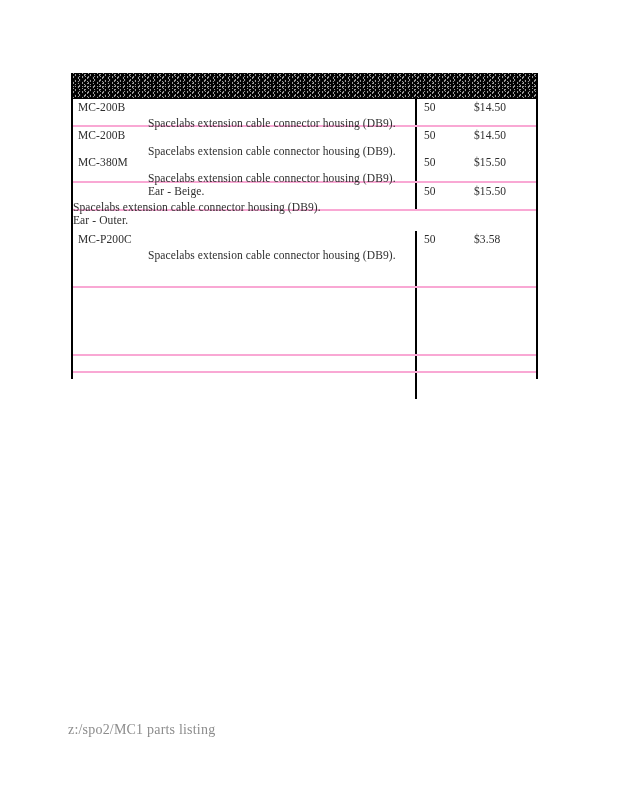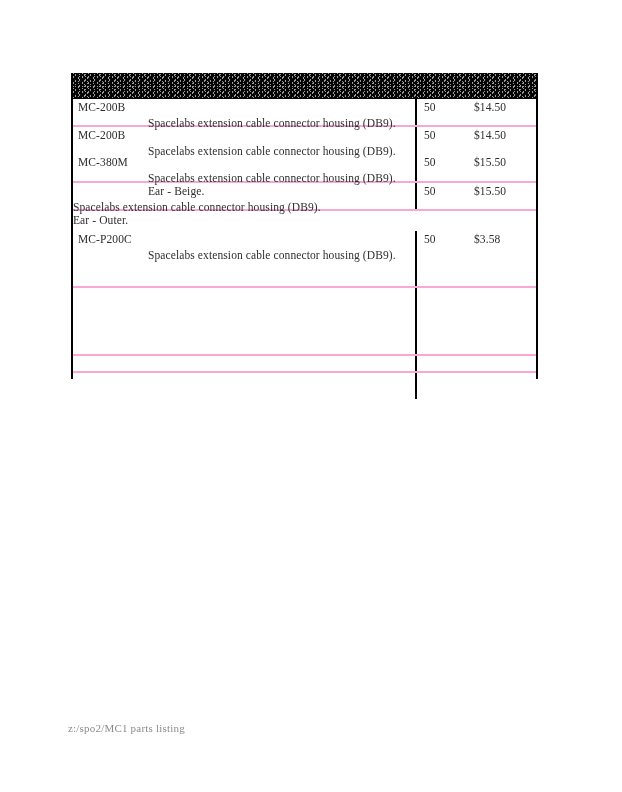--- a/index.html
+++ b/index.html
@@ -42,21 +42,21 @@
   .desc  { flex:1; padding:18px 2px 0 0; }
   .qp    { display:flex; height:27px; padding:2px 0 0 7px; }
   .qty   { width:50px; }
   .h28 { height:28px; }  .h56 { height:56px; }
   .h57 { height:57px;margin-top:20px; }  .h68 { height:68px; }
   .h17 { height:17px; }  .h26 { height:26px; }
 
   
   .footer-path {
     position:absolute; left:68px; top:722px;
-    font-size:11px; color:#8c8c8c; letter-spacing:0.2px;
+    font-size:14px; color:#8c8c8c; letter-spacing:0.2px;
   }
 </style>
 </head>
 <body>
 
 <div class="page">
 
   <div class="parts-table">
 
     <div class="thead"></div>

